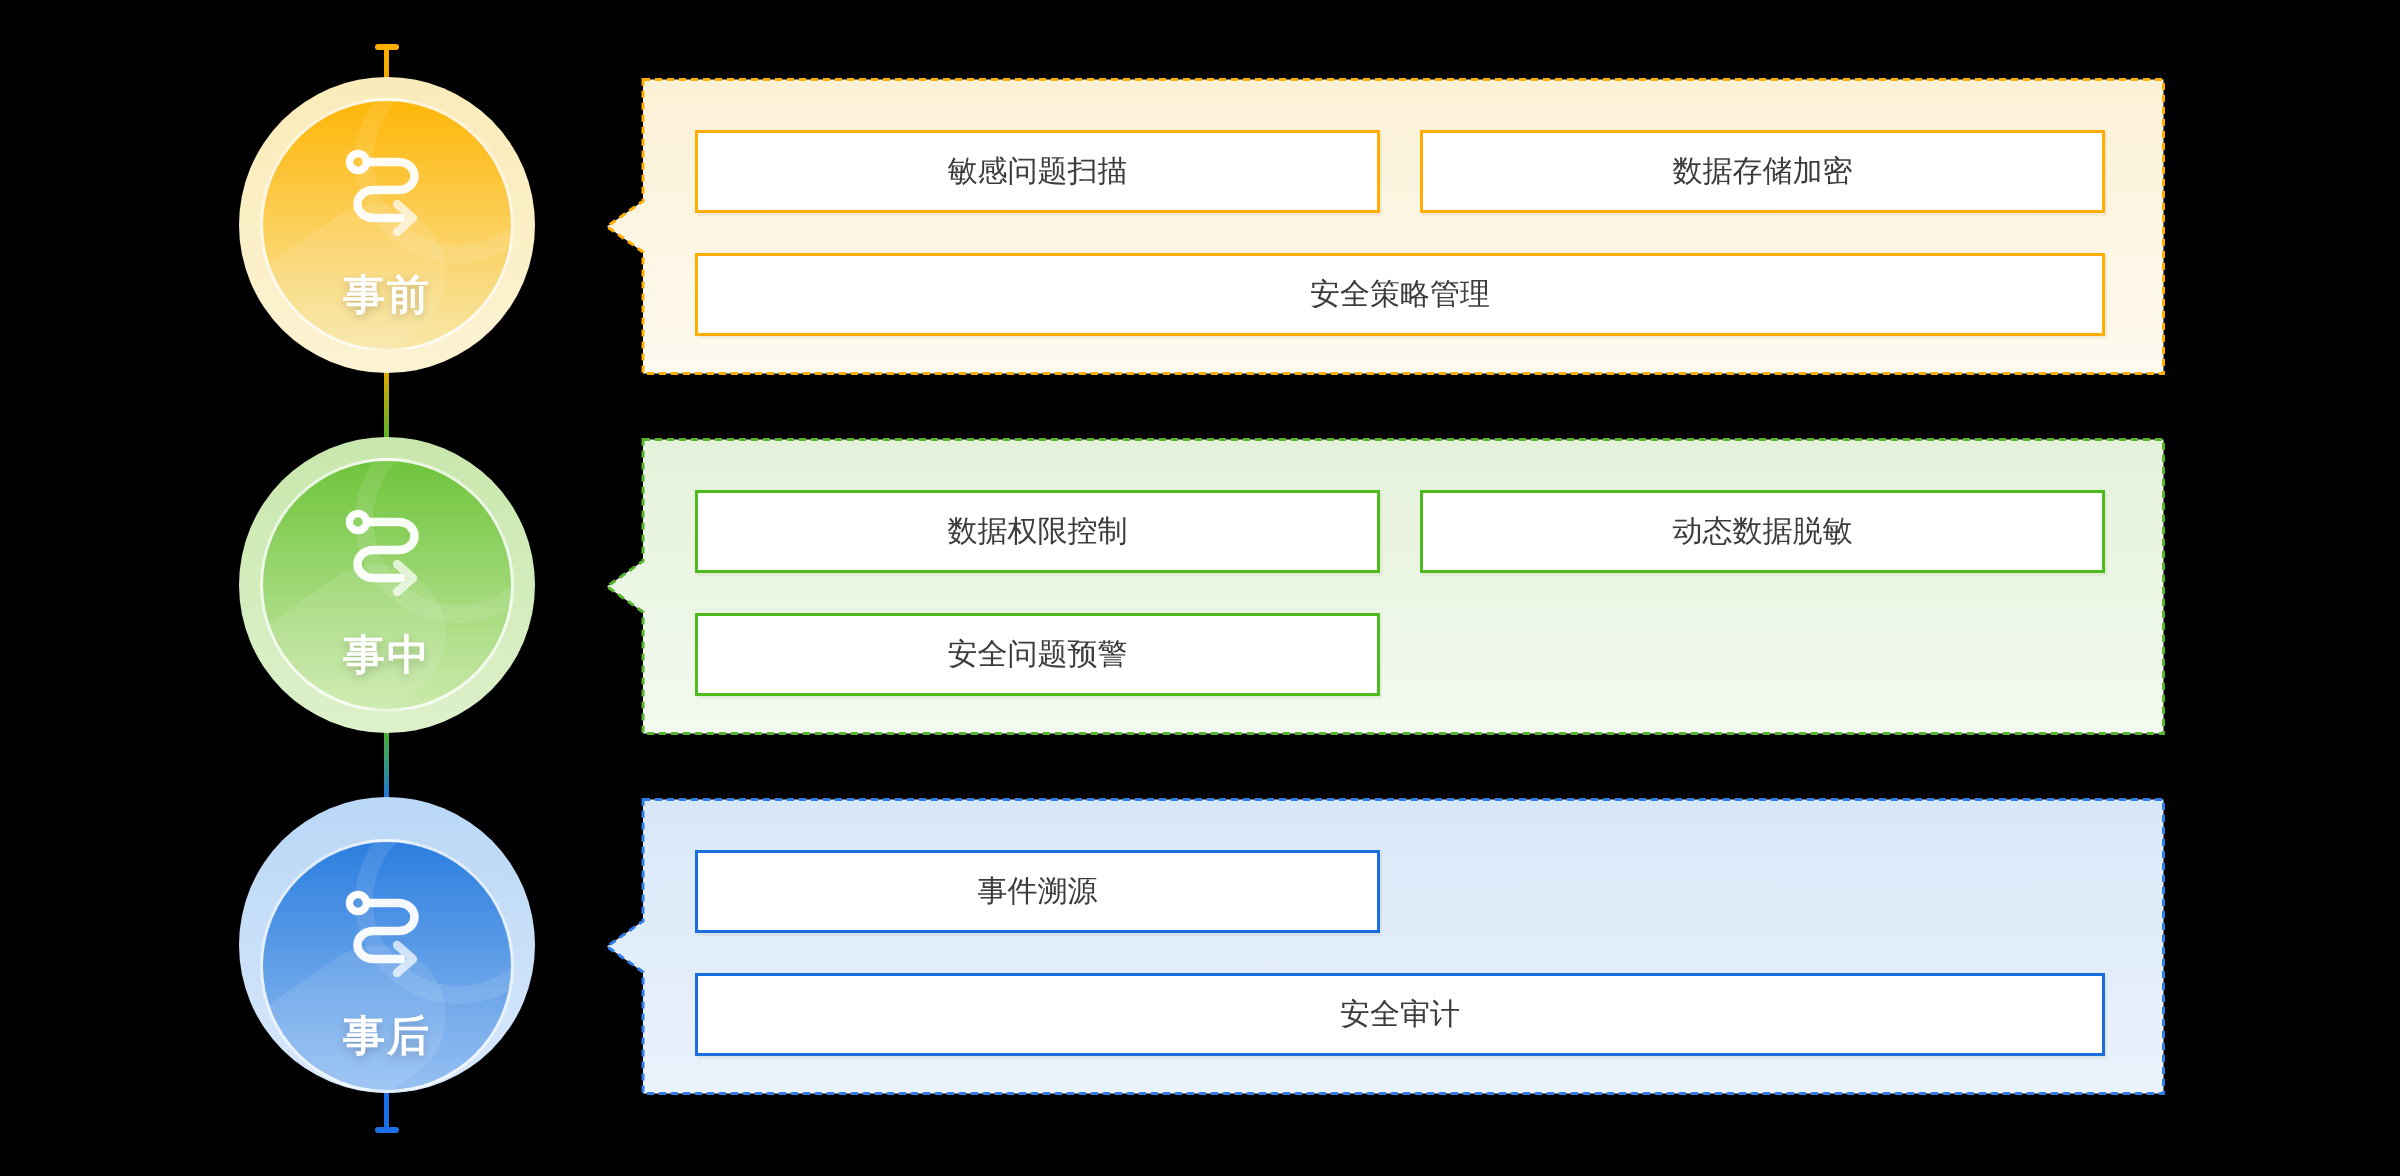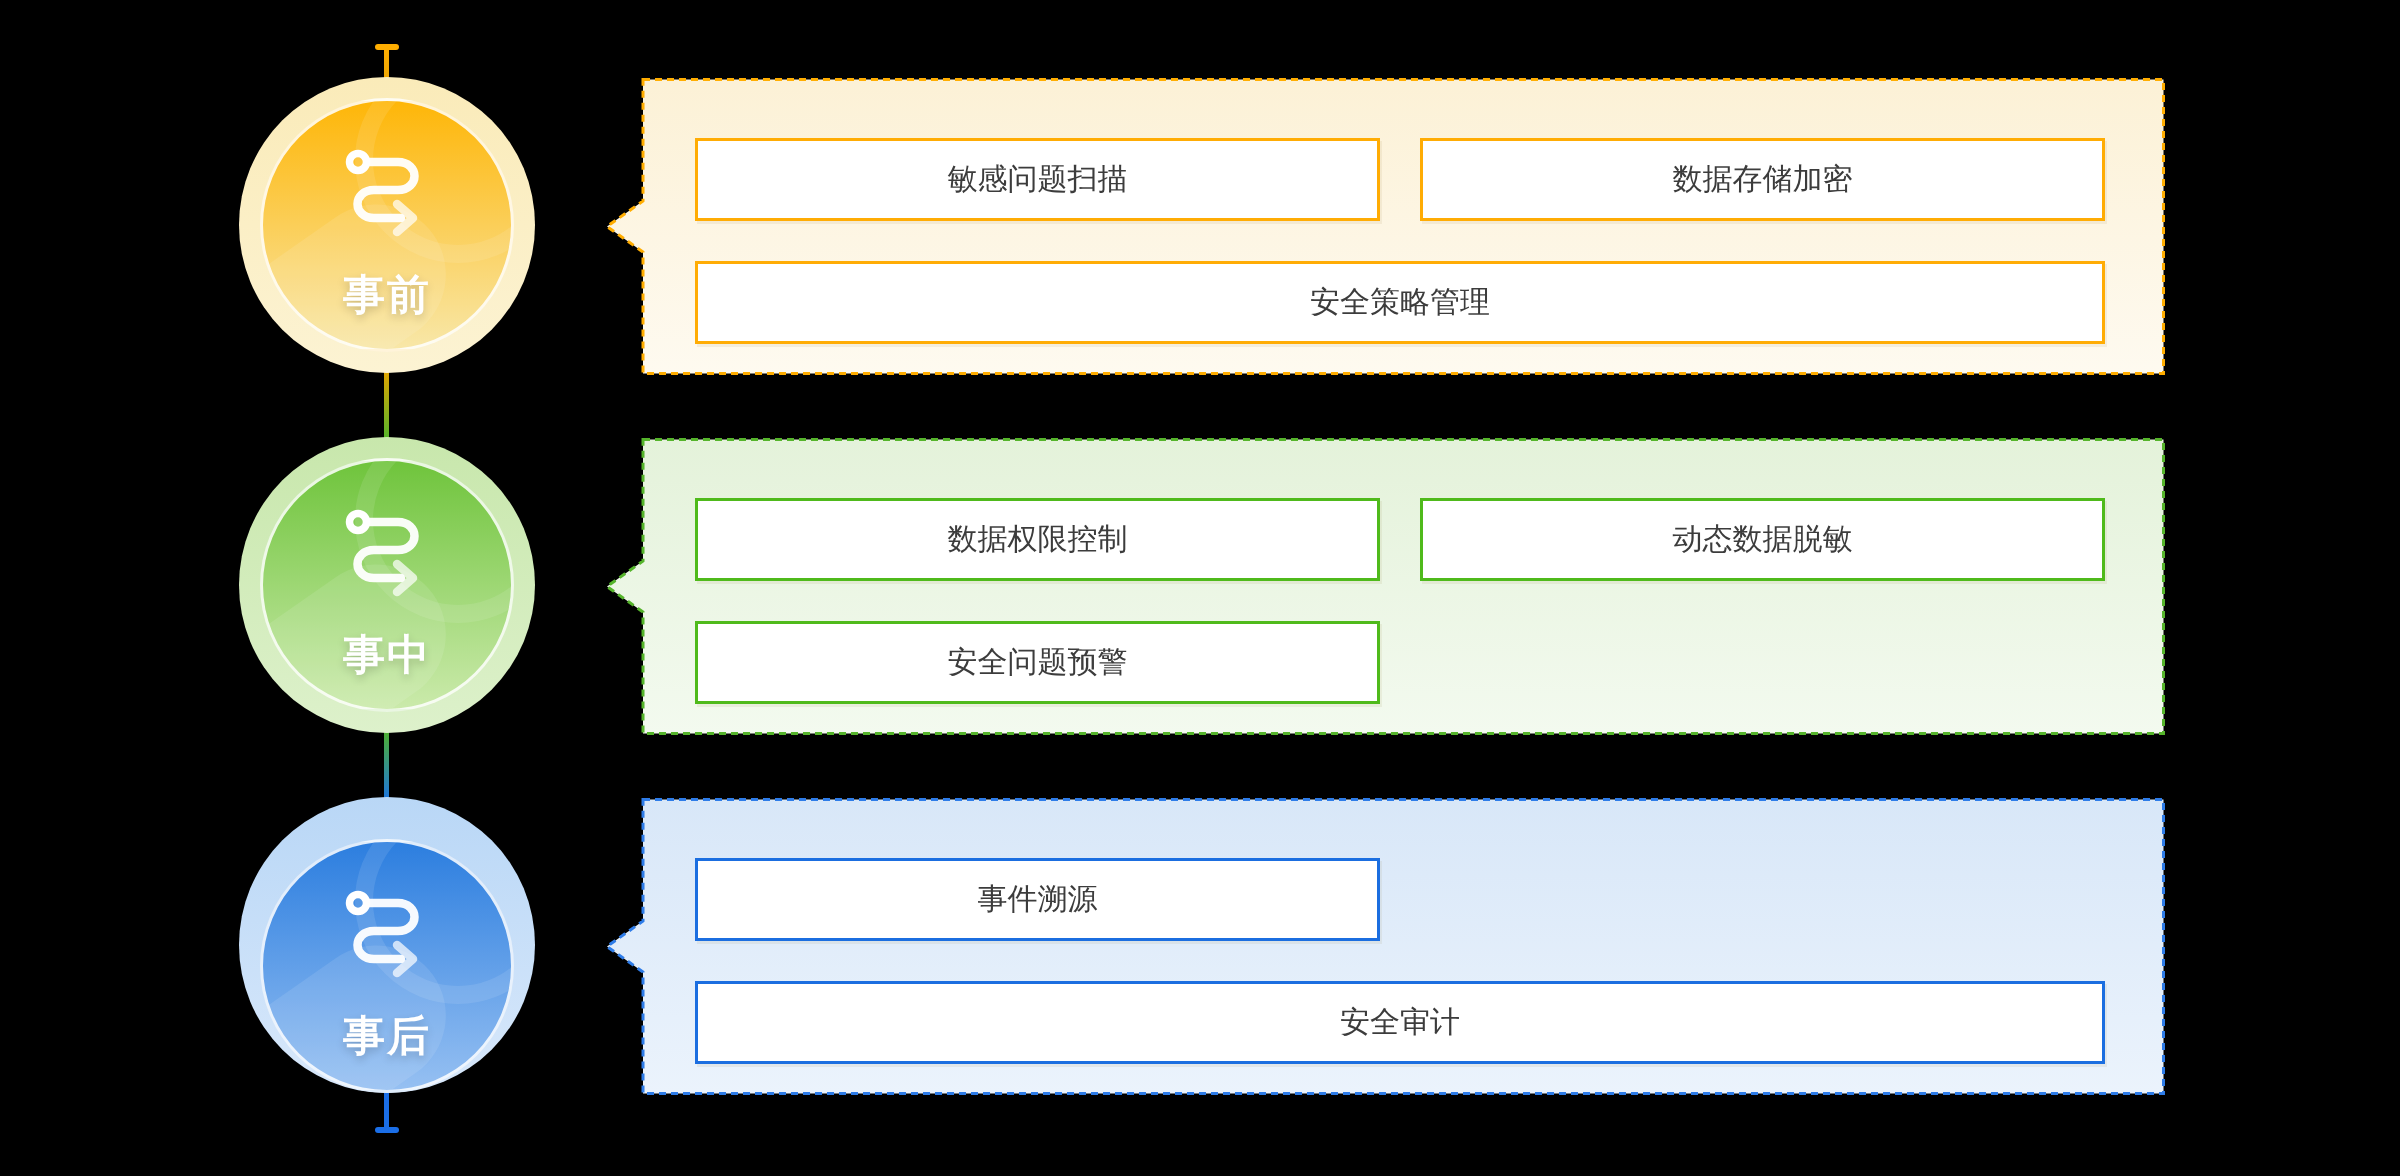--- a/index.html
+++ b/index.html
@@ -43,21 +43,21 @@
     text-shadow:0 4px 8px rgba(0,0,0,.18);
   }
 
   
   .panel{position:absolute;left:605px;width:1560px;height:297px;}
   .panel.p-pre {top:78px;}
   .panel.p-mid {top:438px;}
   .panel.p-post{top:798px;text-decoration:underline;}
   .panel-outline{position:absolute;inset:0;width:100%;height:100%;}
   .panel-content{
-    position:absolute;left:90px;top:60px;width:1410px;
+    position:absolute;left:90px;top:52px;width:1410px;
     display:grid;grid-template-columns:1fr 1fr;column-gap:46px;row-gap:30px;gap:40px;
   }
   .item-box{
     height:83px;background:#fff;display:flex;align-items:center;justify-content:center;
     font-size:30px;color:#3C3C3C;box-sizing:border-box;
     box-shadow:2px 3px 0 rgba(120,90,0,.07);
   }
   .span2{grid-column:1 / span 2;}
   .p-pre  .item-box{border:3px solid #FFAC04;}
   .p-mid  .item-box{border:3px solid #4FBA1B;}

